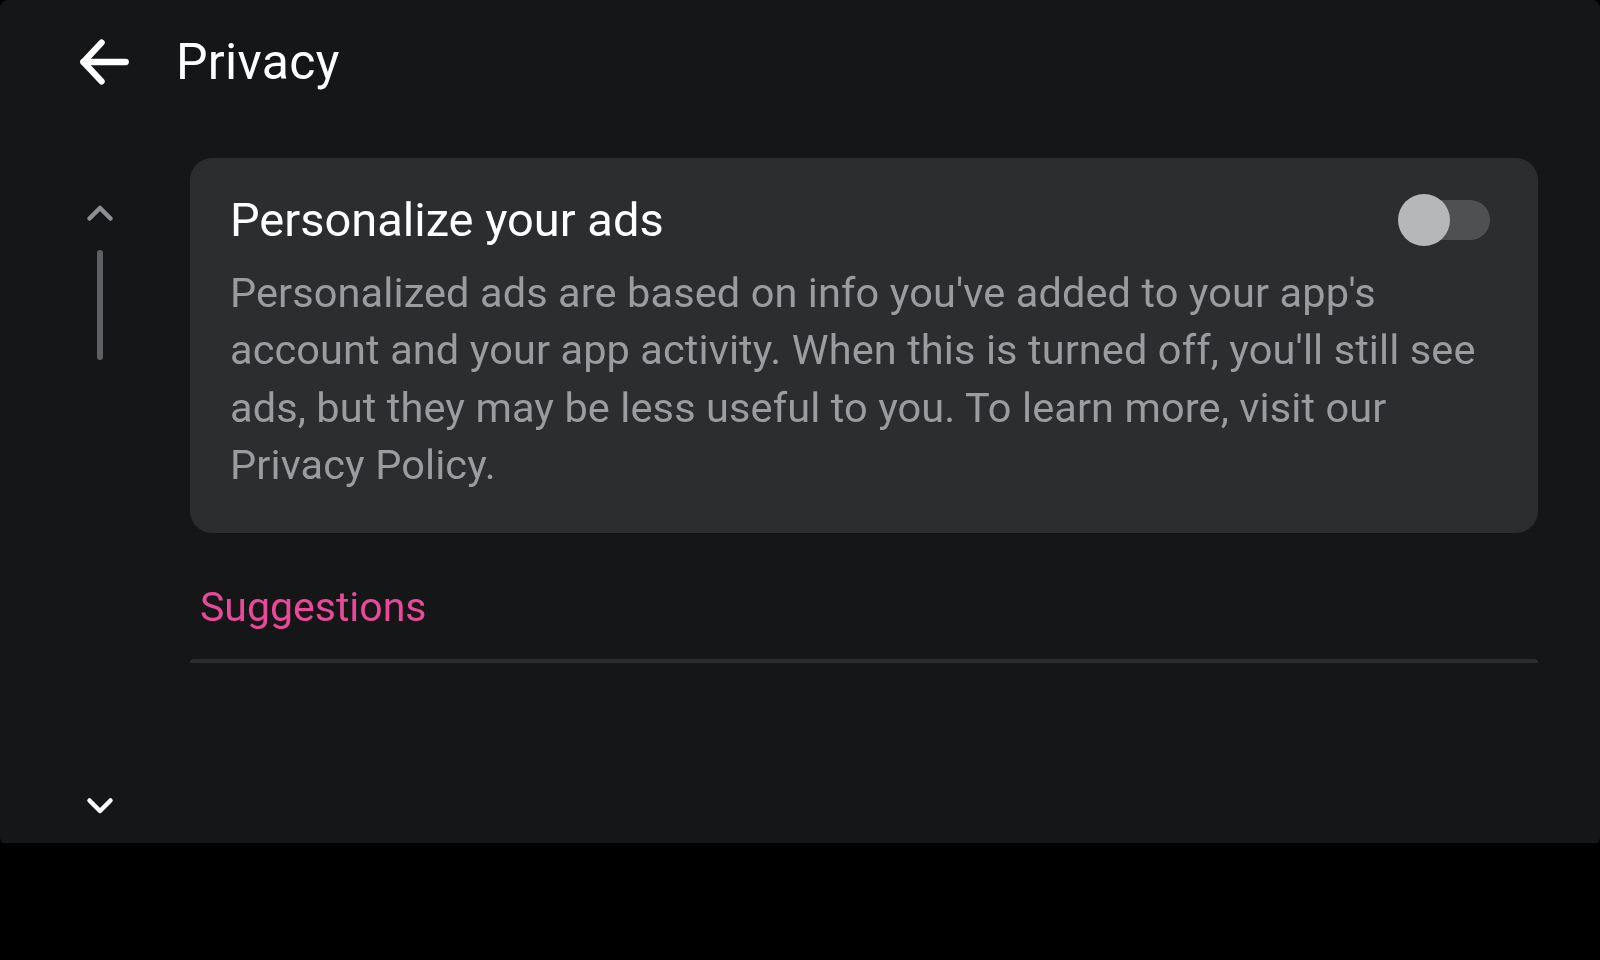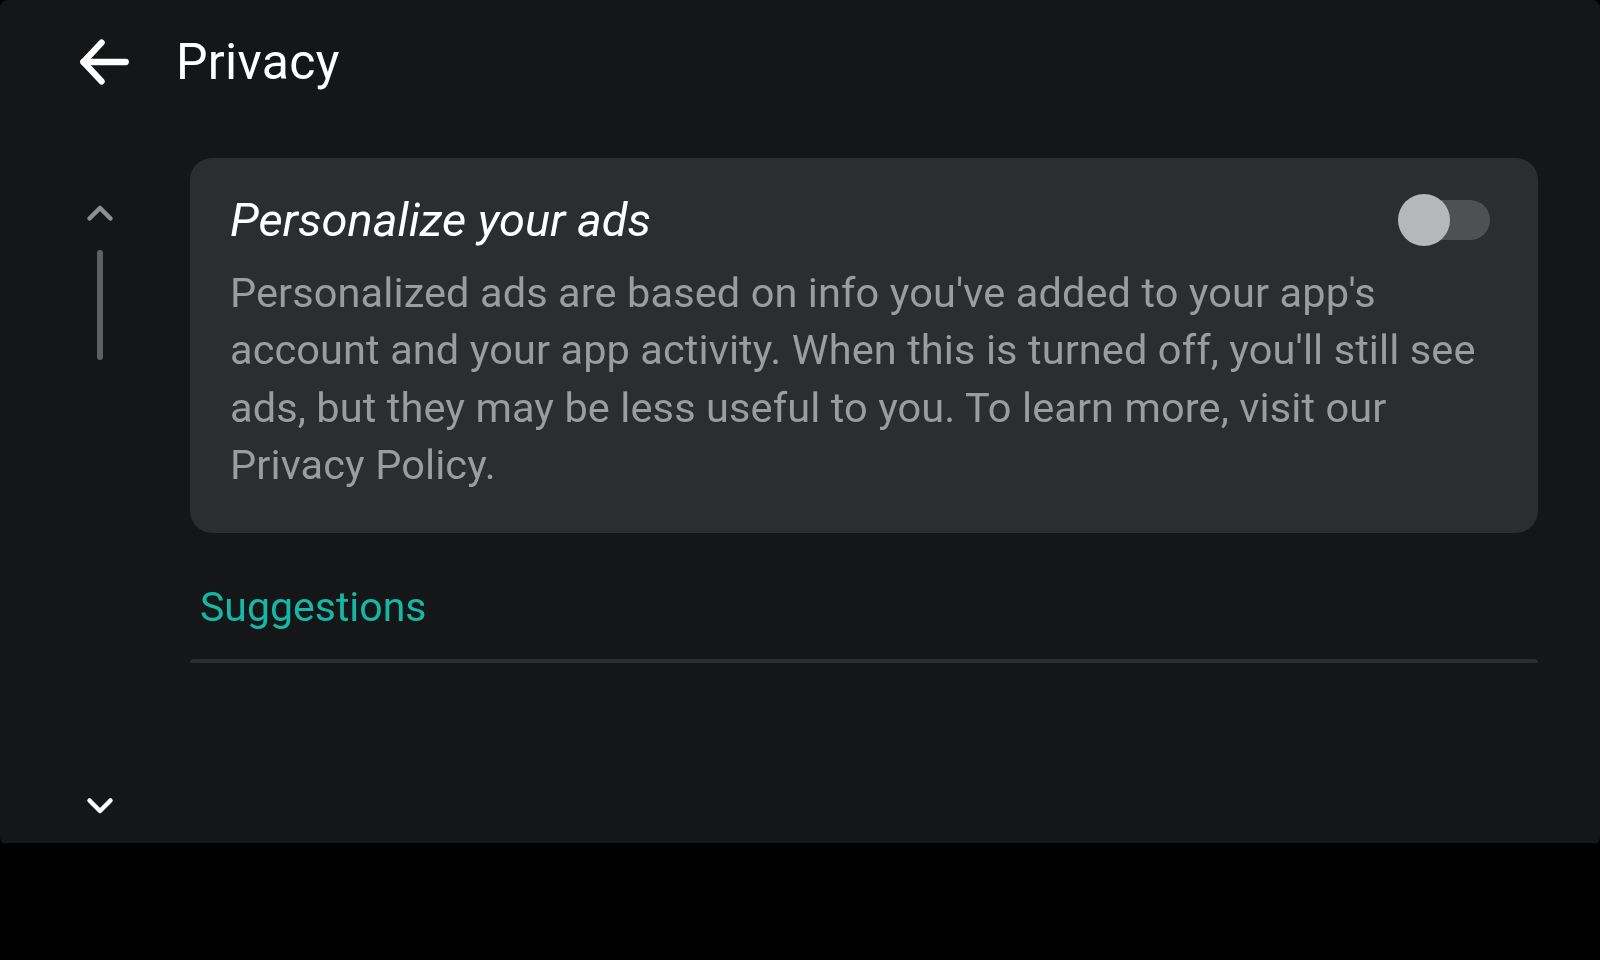--- a/index.html
+++ b/index.html
@@ -81,21 +81,20 @@
   }
   .card-header {
     display: flex;
     align-items: center;
     justify-content: space-between;
   }
   .card-title {
     font-size: 47px;
     font-weight: 400;
     color: #fff;
-    font-style: italic;
   }
   .toggle {
     position: relative;
     width: 90px;
     height: 40px;
     background: #4f5052;
     border-radius: 20px;
     flex-shrink: 0;
     margin-right: 8px;
   }
@@ -113,21 +112,21 @@
     font-size: 41.5px;
     line-height: 1.38;
     color: #9a9c9f;
     font-weight: 400;
     letter-spacing: 0.1px;
   }
   .section-label {
     margin-top: 50px;
     margin-left: 10px;
     font-size: 41px;
-    color: #14b8a6;
+    color: #ec4899;
     font-weight: 400;
   }
   .peek-card {
     margin-top: 28px;
     height: 4px;
     background: #2c2d2f;
     border-radius: 22px 22px 0 0;
   }
 
   .bottom-bar {

